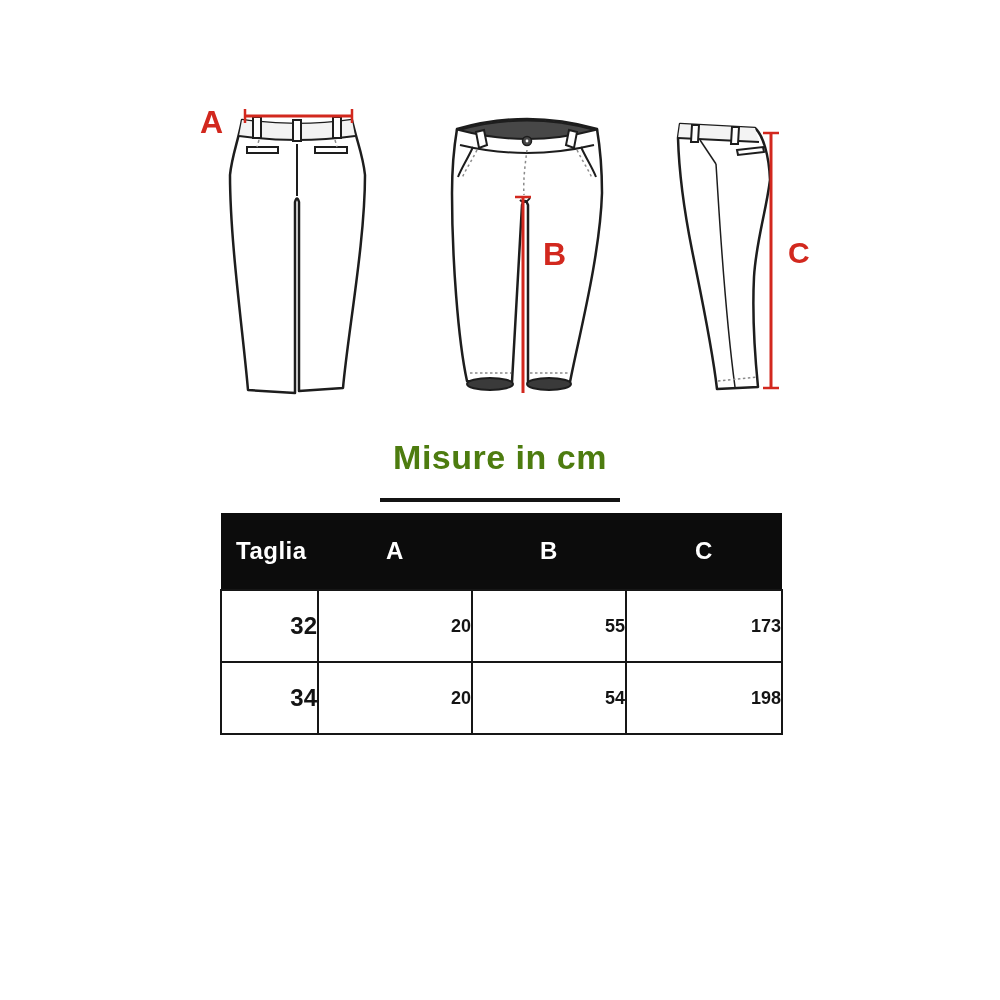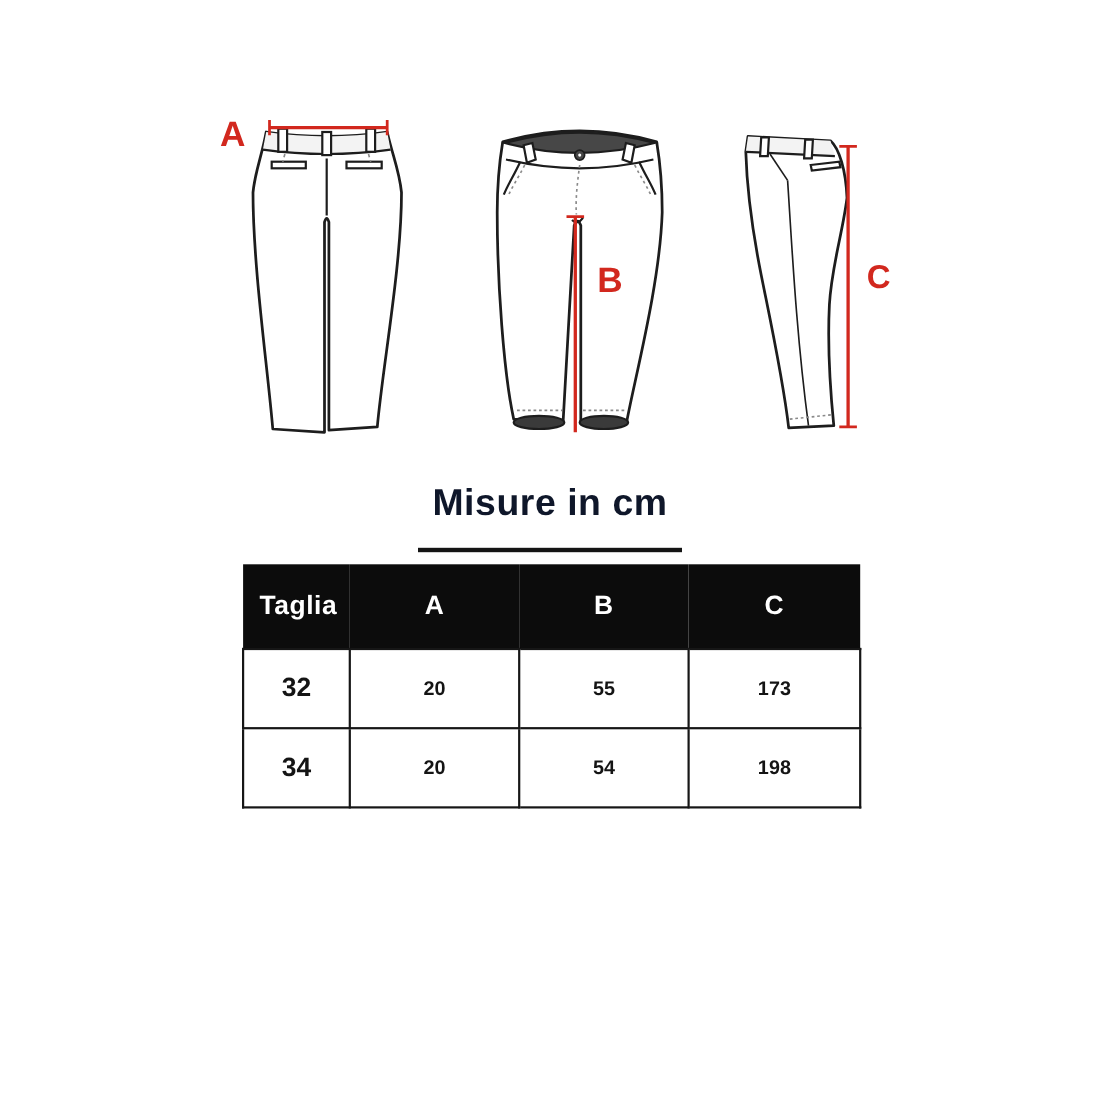--- a/index.html
+++ b/index.html
@@ -7,41 +7,41 @@
     position:relative;width:1000px;height:1000px;background:#fff;
     font-family:"Liberation Sans",sans-serif;overflow:hidden;
   }
   .abs{position:absolute;}
   .measure-label{
     position:absolute;font-weight:bold;color:#d2281e;
     font-size:32px;line-height:1;letter-spacing:0;
   }
   #page-title{
     position:absolute;left:300px;top:438px;width:400px;
-    text-align:center;font-size:34px;font-weight:bold;color:#0f172a;
+    text-align:center;font-size:34px;font-weight:bold;color:#4d7c0f;
     letter-spacing:0.5px;
   }
   #title-underline{
     position:absolute;left:380px;top:498px;width:240px;height:4px;
     background:#141414;
   }
   #size-table{
     position:absolute;left:220px;top:513px;width:561px;
     border-collapse:collapse;table-layout:fixed;border-radius:21px;
   }
   #size-table th{
     background:#0c0c0c;color:#ffffff;font-weight:bold;font-size:24px;
     height:76px;padding:0;text-align:center;letter-spacing:0.5px;
   }
   #size-table th.left{
     text-align:left;padding-left:15px;
   }
   #size-table td{
     border:2px solid #161616;background:#ffffff;color:#141414;
-    font-weight:bold;font-size:18px;height:70px;text-align:center;padding:0;
+    font-weight:bold;font-size:18px;height:70px;text-align:right;padding:0;
   }
   #size-table td.size-col{font-size:24px;}
   svg{display:block;}
 </style>
 </head>
 <body>
 
 <div id="canvas">
 
   <svg class="abs" style="left:195px;top:100px" width="200" height="305" viewBox="0 0 200 305">

